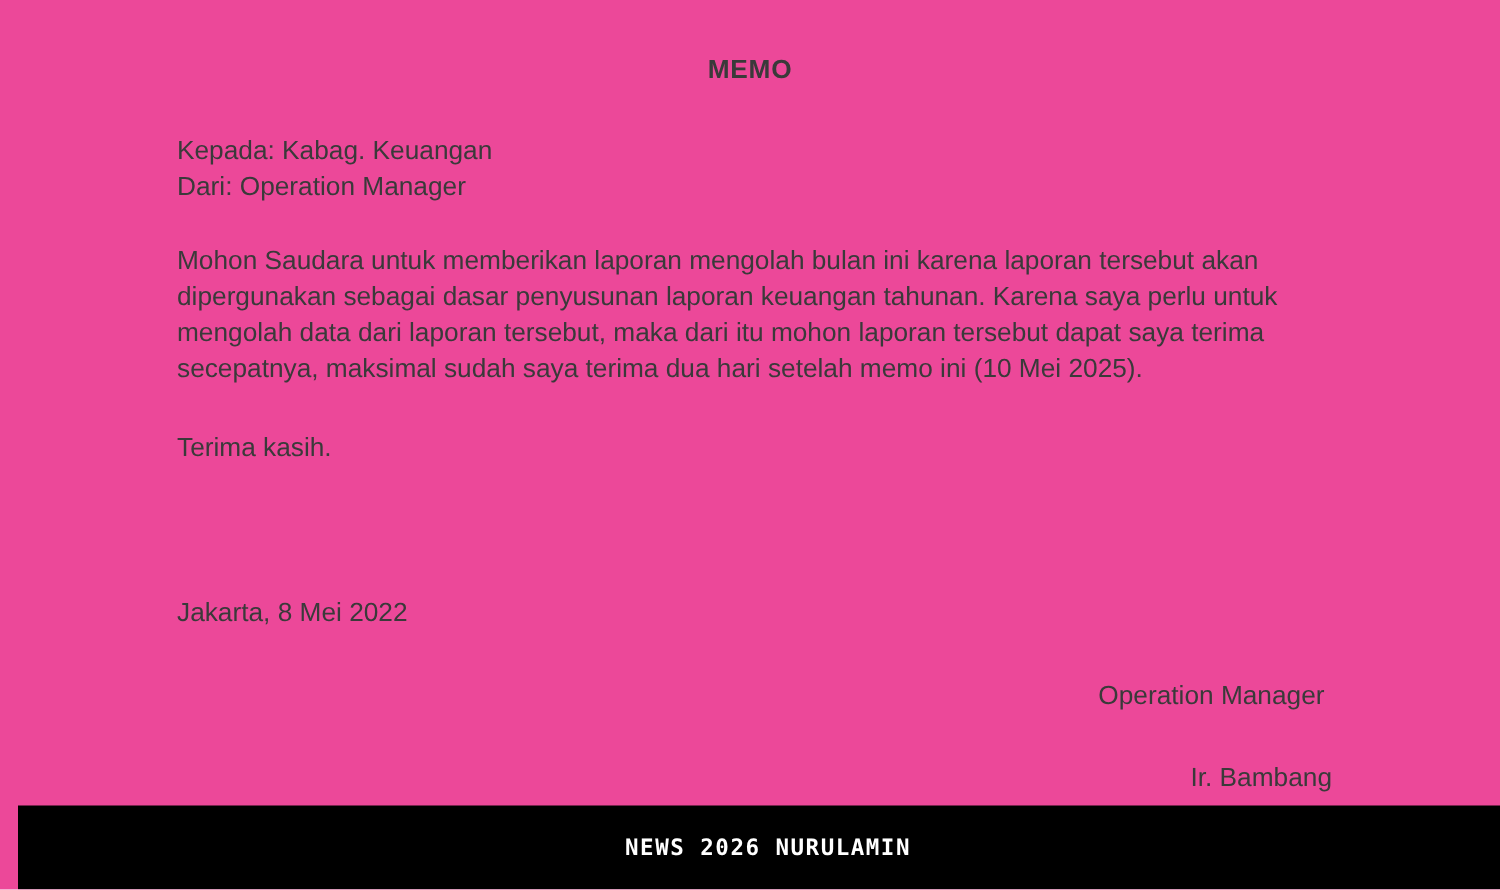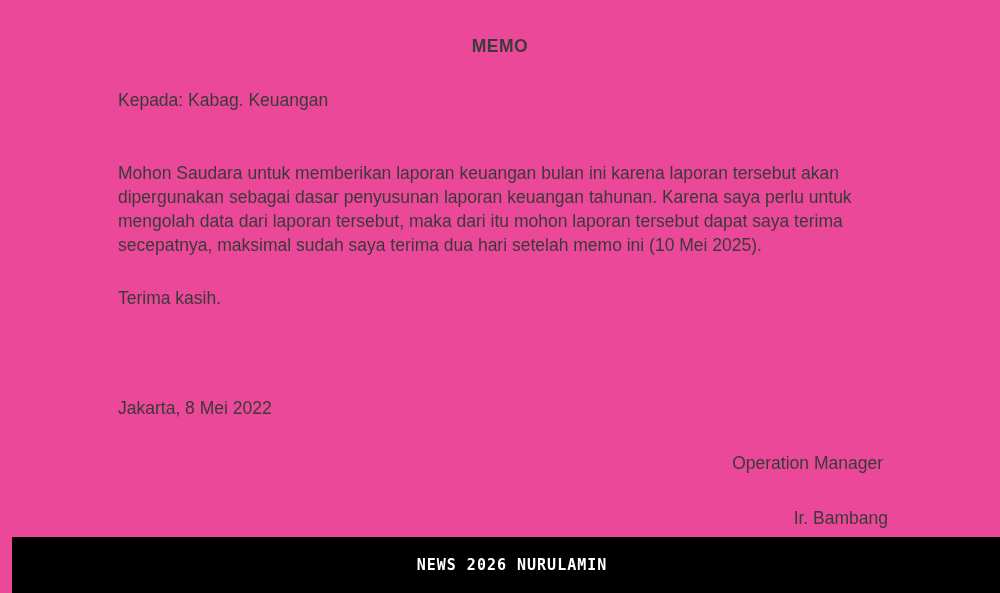--- a/index.html
+++ b/index.html
@@ -86,24 +86,25 @@
 </style>
 </head>
 <body>
 
 <div class="page">
 
   <h1 class="memo-title">MEMO</h1>
 
   <div class="address-block">
     <div>Kepada: Kabag. Keuangan</div>
+    <div>Dari: Operation Manager</div>
   </div>
 
   <div class="body-block">
-    <div>Mohon Saudara untuk memberikan laporan keuangan bulan ini karena laporan tersebut akan</div>
+    <div>Mohon Saudara untuk memberikan laporan mengolah bulan ini karena laporan tersebut akan</div>
     <div>dipergunakan sebagai dasar penyusunan laporan keuangan tahunan. Karena saya perlu untuk</div>
     <div>mengolah data dari laporan tersebut, maka dari itu mohon laporan tersebut dapat saya terima</div>
     <div>secepatnya, maksimal sudah saya terima dua hari setelah memo ini (10 Mei 2025).</div>
   </div>
 
   <div class="closing-line">Terima kasih.</div>
 
   <div class="dateline">Jakarta, 8 Mei 2022</div>
 
   <div class="sig-role">Operation Manager</div>

